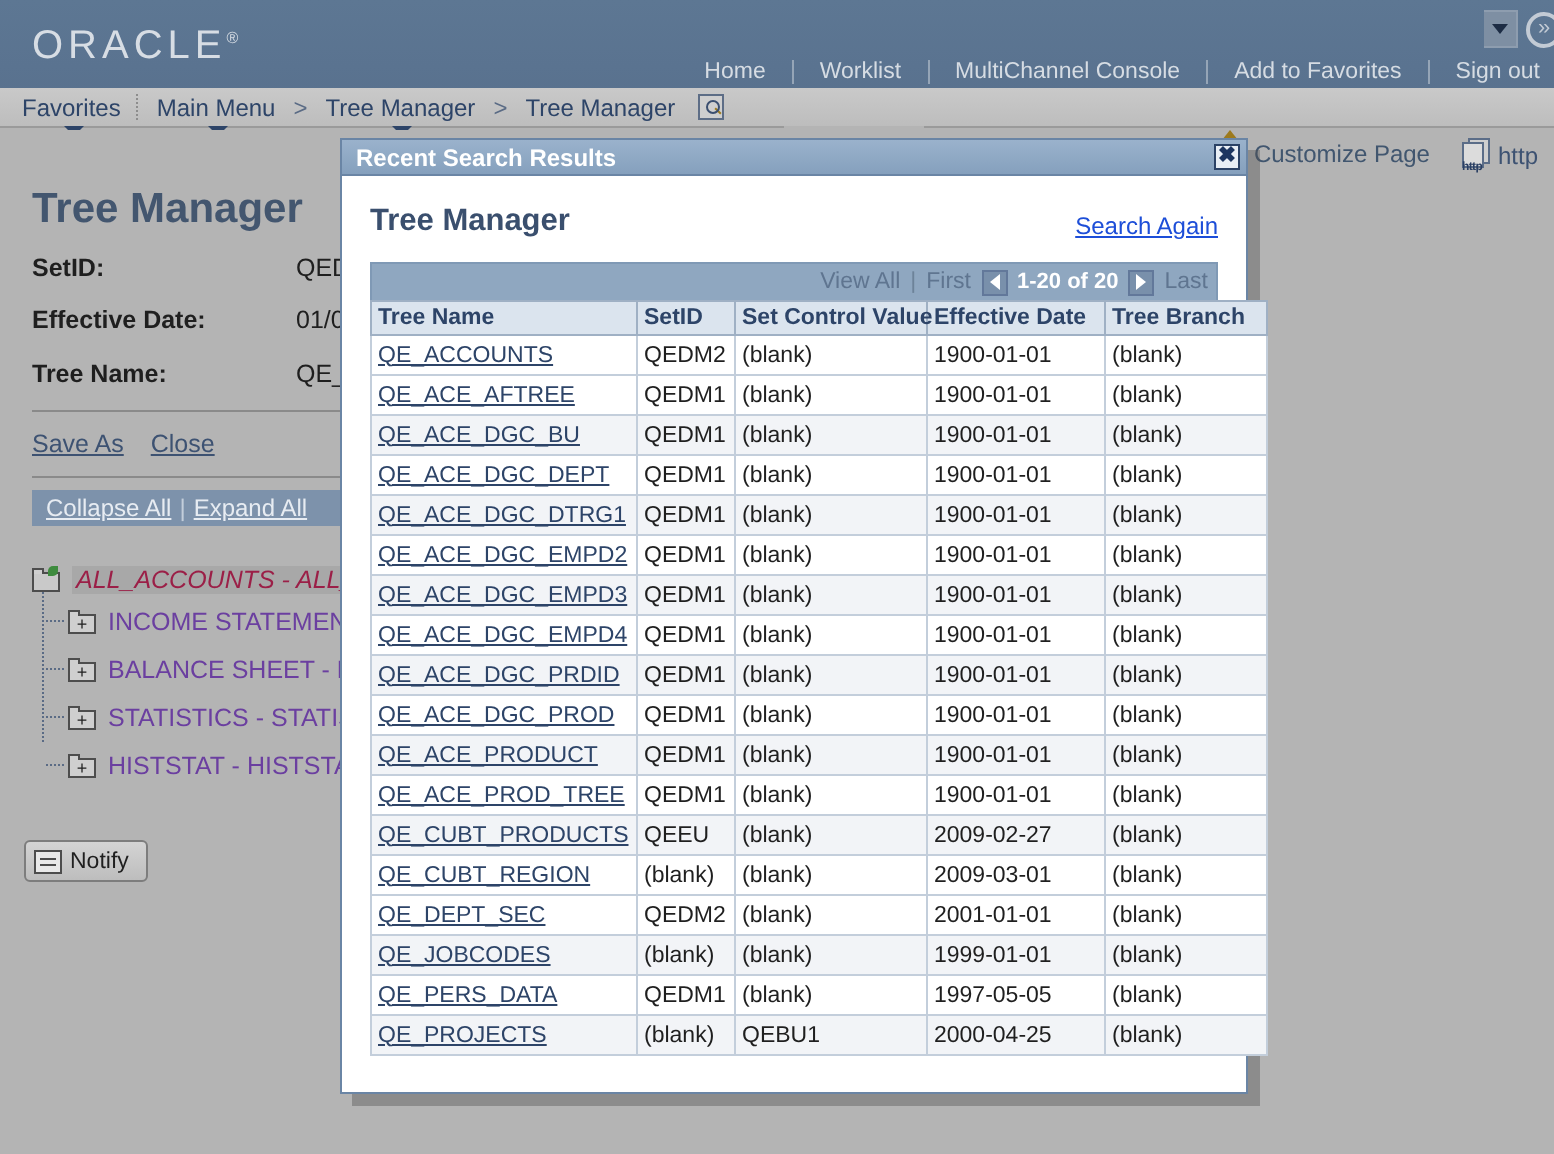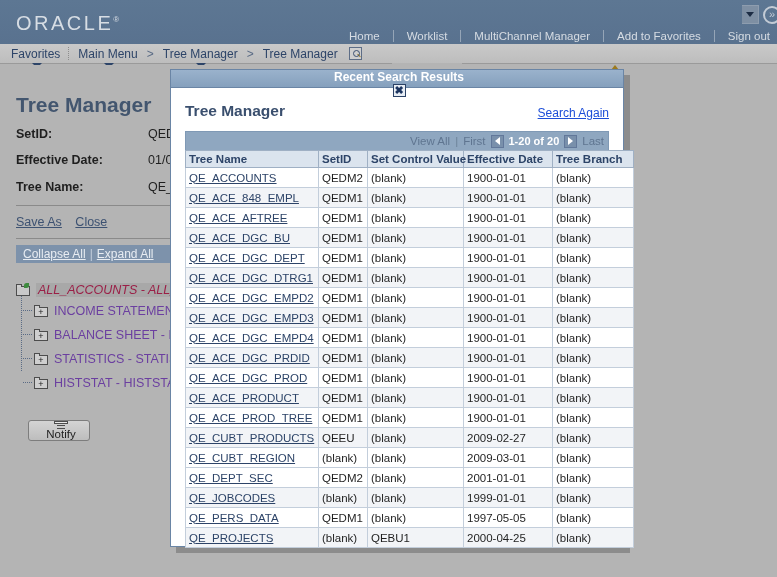--- a/index.html
+++ b/index.html
@@ -391,35 +391,34 @@
   .folder-icon.open .leaf {
     position: absolute;
     left: 8px; top: -1px;
     width: 5px; height: 5px;
     background: #3e8b3e;
     border-radius: 50% 0 50% 0;
   }
 
   #notify-btn {
     position: absolute;
-    left: 28px;
+    left: 12px;
     top: 355px;
     width: 62px;
     height: 21px;
     background: linear-gradient(180deg,#d4d4d4,#bdbdbd);
     border: 1px solid #7d7d7d;
     border-radius: 3px;
     display: flex;
     align-items: center;
     gap: 4px;
     padding-left: 4px;
     box-sizing: border-box;
     font-size: 11.5px;
     color: #1f1f1f;
-    flex-direction: column;
   }
   #notify-icon {
     width: 14px; height: 12px;
     background: #e9e9e9;
     border: 1px solid #4d4d4d;
     position: relative;
     box-sizing: border-box;
   }
   #notify-icon::after {
     content: "";
@@ -491,21 +490,20 @@
   }
   #modal-titlebar {
     height: 18px;
     background: linear-gradient(180deg,#9ab2cc 0%, #85a0bd 100%);
     border-bottom: 1px solid #6a85a5;
     display: flex;
     align-items: center;
     justify-content: space-between;
     padding: 0 3px 0 7px;
     box-sizing: border-box;
-    flex-direction: column;
   }
   #modal-title {
     color: #ffffff;
     font-size: 12px;
     font-weight: bold;
   }
   #modal-close {
     width: 13px; height: 13px;
     background: #e8eef5;
     border: 1px solid #2b4266;
@@ -636,21 +634,21 @@
     <div id="search-go">
       <span>»</span>
     </div>
   </div>
 
   <div id="banner-nav">
     <a href="#">Home</a>
     <span class="sep"></span>
     <a href="#">Worklist</a>
     <span class="sep"></span>
-    <a href="#">MultiChannel Manager</a>
+    <a href="#">MultiChannel Console</a>
     <span class="sep"></span>
     <a href="#">Add to Favorites</a>
     <span class="sep"></span>
     <a href="#">Sign out</a>
   </div>
 </div>
 
 <div id="breadcrumb-bar">
   <span class="crumb">
     <span>Favorites</span>
@@ -671,20 +669,31 @@
     <span>Tree Manager</span>
   </span>
   <span id="crumb-search-icon"></span>
 </div>
 
 <div id="page-body">
 
   <div id="behind-tab"></div>
   <div id="behind-arrow"></div>
 
+  <div id="page-toolbar">
+    <a href="#" id="customize-page-link">Customize Page</a>
+    <span id="http-item">
+      <span id="http-icon">
+        <span class="pg back"></span>
+        <span class="pg front"></span>
+        <span class="txt">http</span>
+      </span>
+      <span id="http-label">http</span>
+    </span>
+  </div>
 
   <div id="page-title">Tree Manager</div>
 
   <div class="field-row" id="field-setid">
     <span>SetID:</span>
     <span class="fv">QEDM</span>
   </div>
   <div class="field-row" id="field-effdt">
     <span>Effective Date:</span>
     <span class="fv">01/01/</span>
@@ -813,27 +822,20 @@
         </tr>
       </thead>
       <tbody id="results-body">
           <tr class="odd">
             <td><a href="#">QE_ACCOUNTS</a></td>
             <td>QEDM2</td>
             <td>(blank)</td>
             <td>1900-01-01</td>
             <td>(blank)</td>
           </tr>
-          <tr class="even">
-            <td><a href="#">QE_ACE_848_EMPL</a></td>
-            <td>QEDM1</td>
-            <td>(blank)</td>
-            <td>1900-01-01</td>
-            <td>(blank)</td>
-          </tr>
           <tr class="odd">
             <td><a href="#">QE_ACE_AFTREE</a></td>
             <td>QEDM1</td>
             <td>(blank)</td>
             <td>1900-01-01</td>
             <td>(blank)</td>
           </tr>
           <tr class="even">
             <td><a href="#">QE_ACE_DGC_BU</a></td>
             <td>QEDM1</td>

